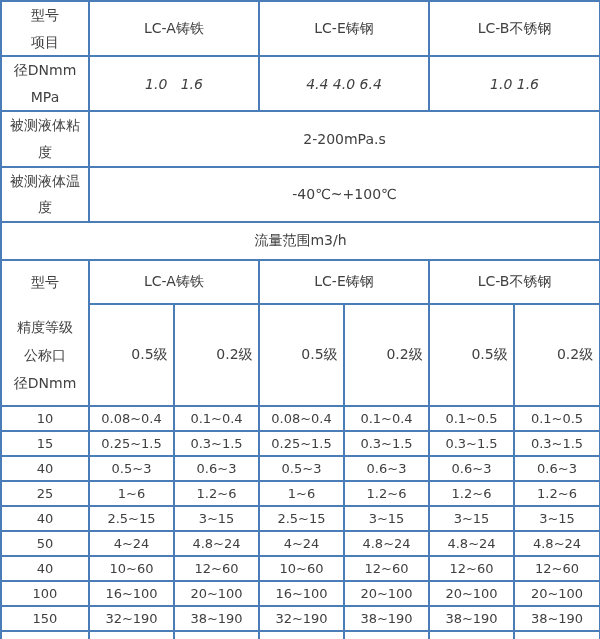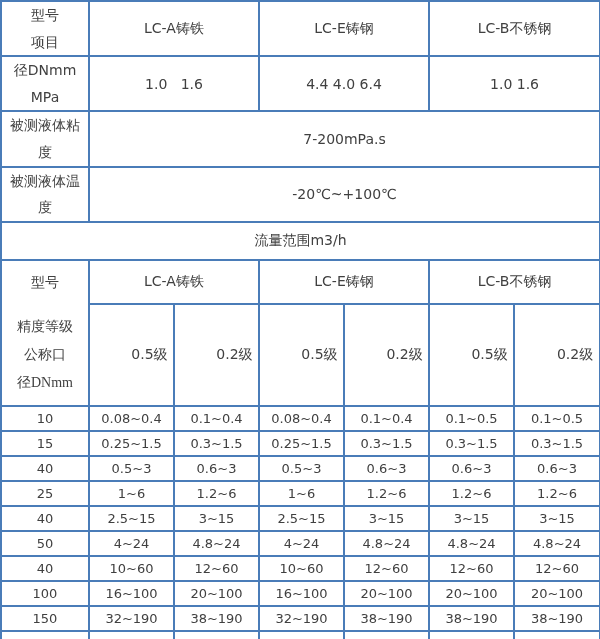--- a/index.html
+++ b/index.html
@@ -17,21 +17,21 @@
   td{
     border:2px solid #4a7cb8;
     text-align:center;
     vertical-align:middle;
     font-size:14px;
     color:#404040;
     padding:0;
     overflow:hidden;
   }
   .ml{white-space:pre-line;line-height:1.9;}
-  .pre{white-space:pre-wrap;}
+  .pre{white-space:pre-wrap;font-style:italic;}
   .r1 td{height:50px;}
   .r2 td{height:50px;}
   .r3 td{height:46px;}
   .r4 td{height:46px;}
   .r5 td{height:36px;}
   .r6 td{height:42px;}
   .r7 td{height:98px;padding-left:36px;}
   .data-row td{height:23px;font-size:13px;}
   .model-span-cell{vertical-align:top;}
   .model-span-inner{
@@ -45,21 +45,20 @@
     align-items:center;
     justify-content:center;
   }
   .model-span-bottom{
     flex:1;
     display:flex;
     align-items:center;
     justify-content:center;
     white-space:pre-line;
     line-height:2.0;
-    font-family:Liberation Serif, serif;
   }
 </style>
 </head>
 <body>
 
 <table>
   <colgroup>
     <col style="width:88px">
     <col style="width:85px">
       <col style="width:85px">
@@ -80,26 +79,26 @@
     <tr class="r2">
       <td class="ml">径DNmm
 MPa</td>
       <td colspan="2" class="pre">1.0   1.6</td>
       <td colspan="2" class="pre">4.4 4.0 6.4</td>
       <td colspan="2" class="pre">1.0 1.6</td>
     </tr>
     <tr class="r3">
       <td class="ml">被测液体粘
 度</td>
-      <td colspan="6">7-200mPa.s</td>
+      <td colspan="6">2-200mPa.s</td>
     </tr>
     <tr class="r4">
       <td class="ml">被测液体温
 度</td>
-      <td colspan="6">-20℃~+100℃</td>
+      <td colspan="6">-40℃~+100℃</td>
     </tr>
     <tr class="r5">
       <td colspan="7">流量范围m3/h</td>
     </tr>
 
     <tr class="r6">
       <td rowspan="2" class="model-span-cell">
         <div class="model-span-inner">
           <div class="model-span-top">型号</div>
           <div class="model-span-bottom">精度等级

